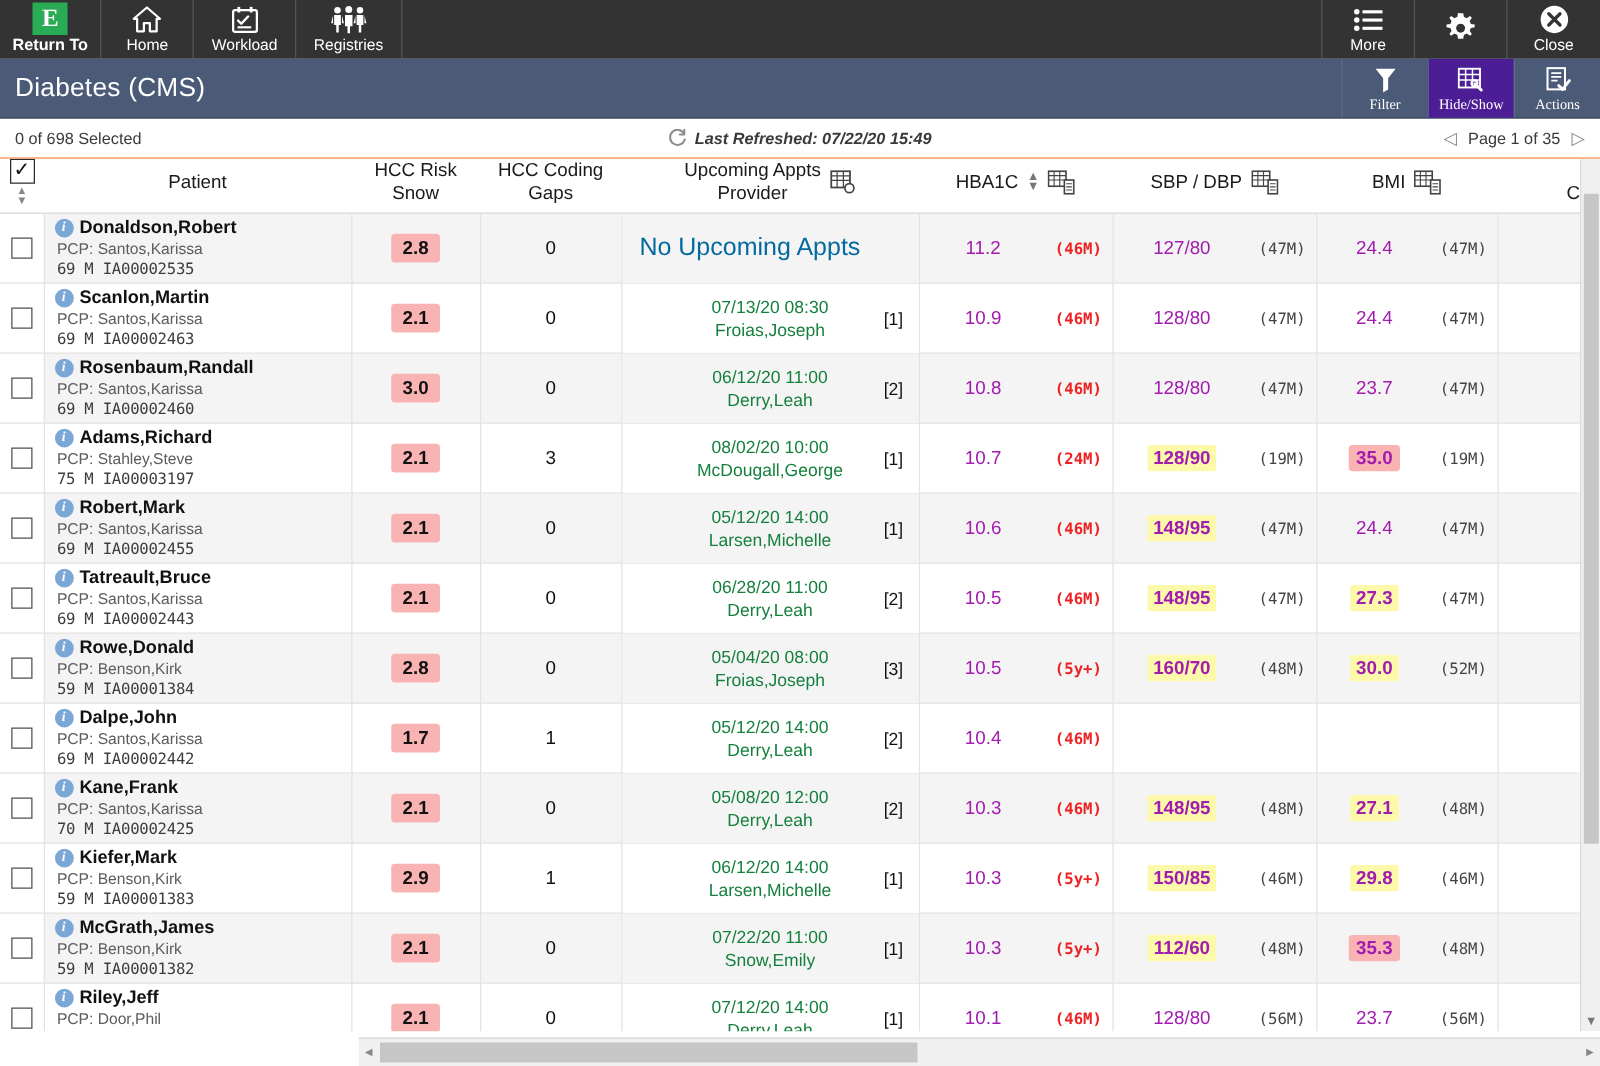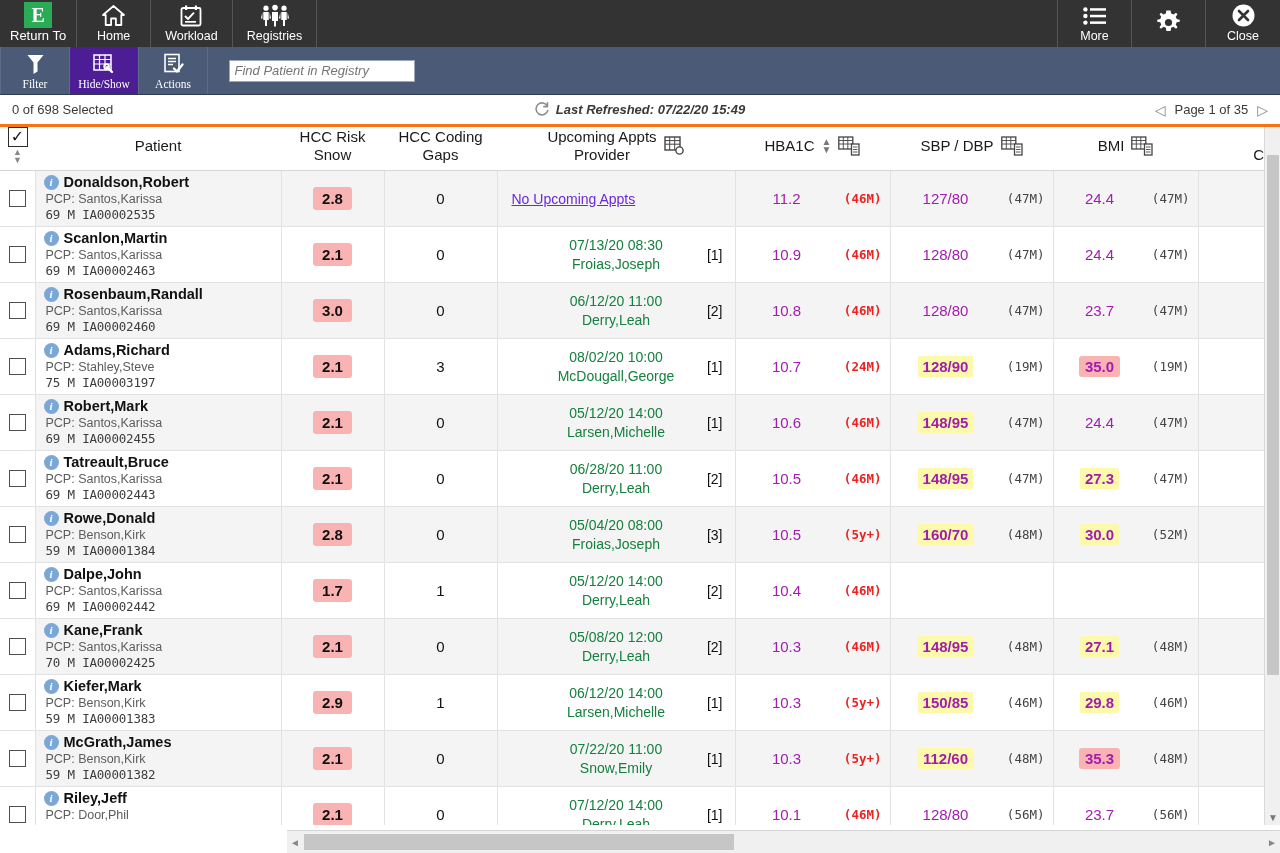--- a/index.html
+++ b/index.html
@@ -36,21 +36,21 @@
   }
   .tb-return {
     padding: 0 10px 3px; min-width: 74px;
   }
   .tb-return .e-box {
     width: 28px; height: 26px; background: #2aab55; color: #fff;
     font-size: 20px; font-weight: bold; display:flex; align-items:center;
     justify-content:center; font-family: "Liberation Serif", serif;
     margin-top: 1px;
   }
-  .tb-return .tb-lbl { font-size: 13px; font-weight: 400; }
+  .tb-return .tb-lbl { font-size: 13px; font-weight: 700; }
   .tb-spacer { flex: 1; border-right: 1px solid #555; }
   .tb-right { display: flex; }
 
   
   .subheader {
     height: 48px; background: #4a5a77; display: flex; align-items: stretch;
     border-bottom: 1px solid #2f3b50;
   }
   .sh-title {
     flex: 1; display: flex; align-items: center; padding-left: 12px;
@@ -71,21 +71,21 @@
   .sh-search {
     width: 186px; height: 22px; border: 1px solid #9aa7ba; background: #fff;
     font-size: 13px; font-style: italic; color: #8a8a8a; padding: 0 5px;
     font-family: "Liberation Sans", sans-serif;
   }
 
   
   .statusbar {
     height: 32px; background: #ffffff; display: flex; align-items: center;
     position: relative; font-size: 13px; color: #3a3a3a;
-    border-bottom: 3px solid #f97316;
+    border-bottom: 1px solid #f97316;
   }
   .sb-selected { padding-left: 12px; }
   .sb-refresh {
     position: absolute; left: 50%; transform: translateX(-50%);
     display: flex; align-items: center; gap: 6px;
     font-style: italic; font-weight: 600; color: #3a3a3a;
   }
   .sb-page {
     position: absolute; right: 12px; display: flex; align-items: center; gap: 9px;
   }
@@ -170,21 +170,21 @@
     font-weight: bold; font-size: 15px; padding: 3px 9px; border-radius: 3px;
   }
   td.c-gaps { text-align: center; font-size: 15px; color: #111; }
 
   td.c-appt { text-align: center; padding: 2px 6px; position: relative; }
   .appt-line { font-size: 14px; color: #15803d; line-height: 19px; }
   .appt-count {
     position: absolute; right: 12px; top: 50%; transform: translateY(-50%);
     font-size: 14px; color: #111;
   }
-  .appt-none { font-size: 14px; color:#6d28d9; text-align:left; padding-left: 8px; text-decoration: underline; }
+  .appt-none { font-size: 20px; color:#0369a1; text-align:left; padding-left: 8px; }
 
   td.c-val { padding: 0 8px; }
   .val-row { display: flex; align-items: center; justify-content: flex-end; }
   .val-main {
     flex: 1; text-align: center; font-size: 15px; color: #a21caf;
   }
   .val-main .hl-yellow {
     background: #fcfaaa; font-weight: bold; padding: 2px 5px; border-radius: 2px;
   }
   .val-main .hl-red {
@@ -309,20 +309,21 @@
           <circle cx="12.5" cy="12.5" r="11" fill="#fff"></circle>
           <path d="M8 8 L17 17 M17 8 L8 17" stroke="#333333" stroke-width="2.6" stroke-linecap="round"></path>
         </svg>
       </div>
       <div class="tb-lbl">Close</div>
     </div>
   </div>
 </div>
 
 <div class="subheader">
+  <div class="sh-title">Diabetes (CMS)</div>
 
   <div class="sh-btn">
     <div class="sh-ico">
       <svg width="19" height="22" viewBox="0 0 19 22">
         <path d="M1.5 2 h16 l-6 7.5 v9 l-4 2.5 v-11.5 z" fill="#ffffff"></path>
       </svg>
     </div>
     <div class="sh-lbl">Filter</div>
   </div>
 
@@ -342,23 +343,20 @@
     <div class="sh-ico">
       <svg width="21" height="22" viewBox="0 0 21 22">
         <rect x="2" y="1.5" width="14" height="17" fill="none" stroke="#fff" stroke-width="1.6"></rect>
         <path d="M5 5.5 h8 M5 8.5 h8 M5 11.5 h5" stroke="#fff" stroke-width="1.3"></path>
         <path d="M11 15.5 L14 18.5 L19.5 11.5" fill="none" stroke="#fff" stroke-width="2.3" stroke-linecap="round" stroke-linejoin="round"></path>
       </svg>
     </div>
     <div class="sh-lbl">Actions</div>
   </div>
 
-  <div class="sh-search-wrap">
-    <input class="sh-search" type="text" placeholder="Find Patient in Registry" style="">
-  </div>
 </div>
 
 <div class="statusbar">
   <div class="sb-selected">0 of 698 Selected</div>
   <div class="sb-refresh">
     <span>
       <svg width="15" height="15" viewBox="0 0 15 15">
         <path d="M12.6 4.2 A6 6 0 1 0 13 8.6" fill="none" stroke="#8b8b8b" stroke-width="1.6" stroke-linecap="round"></path>
         <path d="M12.6 0.8 L12.6 4.6 L9 4.6" fill="none" stroke="#8b8b8b" stroke-width="1.6" stroke-linecap="round" stroke-linejoin="round"></path>
       </svg>

